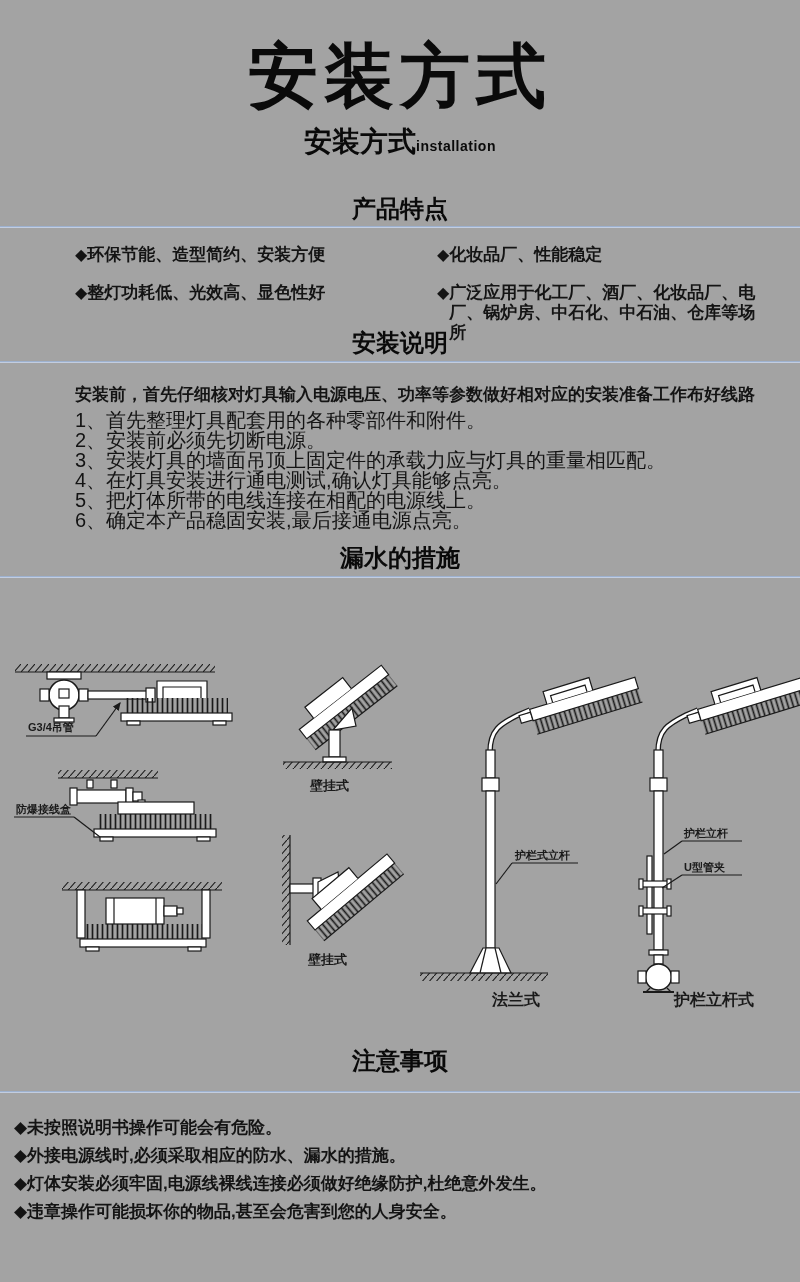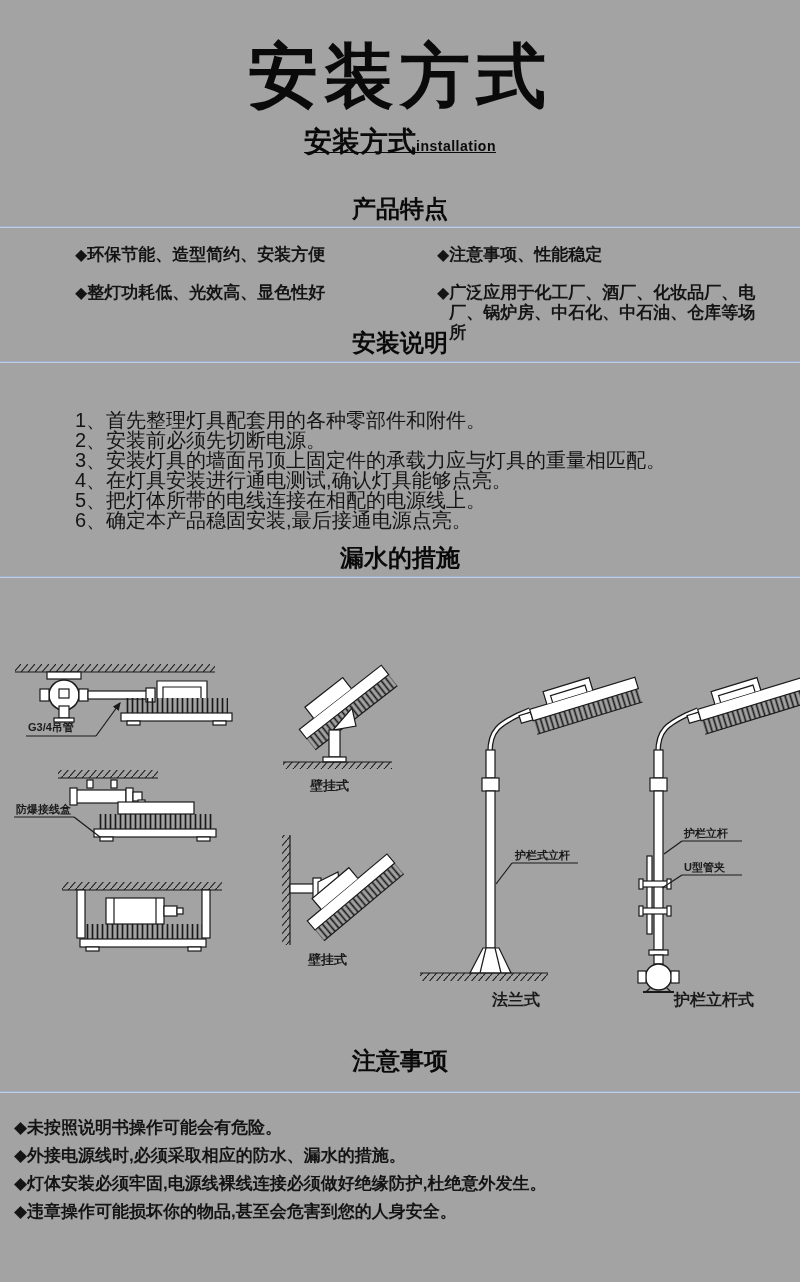--- a/index.html
+++ b/index.html
@@ -8,21 +8,21 @@
     position:relative; width:800px; height:1282px; margin:0 auto;
     background:#a3a3a3; overflow:hidden;
     font-family:"Liberation Sans","DejaVu Sans",sans-serif; color:#111;
   }
   .main-title {
     position:absolute; top:30px; left:0; width:100%;
     text-align:center; font-size:70px; font-weight:900; letter-spacing:6px; color:#0a0a0a;
   }
   .subtitle {
     position:absolute; top:123px; left:0; width:100%;
-    text-align:center; font-weight:bold; color:#0a0a0a;text-decoration:underline;
+    text-align:center; font-weight:bold; color:#0a0a0a;
   }
   .subtitle .cn { font-size:28px; }
   .subtitle .en { font-size:14px; letter-spacing:0.5px; }
   .section-heading {
     position:absolute; left:0; width:100%; text-align:center;
     font-size:24px; font-weight:bold; color:#0a0a0a;
   }
   .h-features { top:193px; }
   .h-instructions { top:327px; }
   .h-diagram { top:542px; }
@@ -77,30 +77,31 @@
   <div class="feature-item f1">
     <span class="bullet">◆</span>
     <span>环保节能、造型简约、安装方便</span>
   </div>
   <div class="feature-item f2">
     <span class="bullet">◆</span>
     <span>整灯功耗低、光效高、显色性好</span>
   </div>
   <div class="feature-item f3">
     <span class="bullet">◆</span>
-    <span>注意事项、性能稳定</span>
+    <span>化妆品厂、性能稳定</span>
   </div>
   <div class="feature-item f4">
     <span class="bullet">◆</span>
     <span>广泛应用于化工厂、酒厂、化妆品厂、电厂、锅炉房、中石化、中石油、仓库等场所</span>
   </div>
 
   <div class="section-heading h-instructions">安装说明</div>
   <div class="divider d2"></div>
 
+  <div class="intro">安装前，首先仔细核对灯具输入电源电压、功率等参数做好相对应的安装准备工作布好线路</div>
   <div class="steps">
     <div>1、首先整理灯具配套用的各种零部件和附件。</div>
     <div>2、安装前必须先切断电源。</div>
     <div>3、安装灯具的墙面吊顶上固定件的承载力应与灯具的重量相匹配。</div>
     <div>4、在灯具安装进行通电测试,确认灯具能够点亮。</div>
     <div>5、把灯体所带的电线连接在相配的电源线上。</div>
     <div>6、确定本产品稳固安装,最后接通电源点亮。</div>
   </div>
 
   <div class="section-heading h-diagram">漏水的措施</div>

